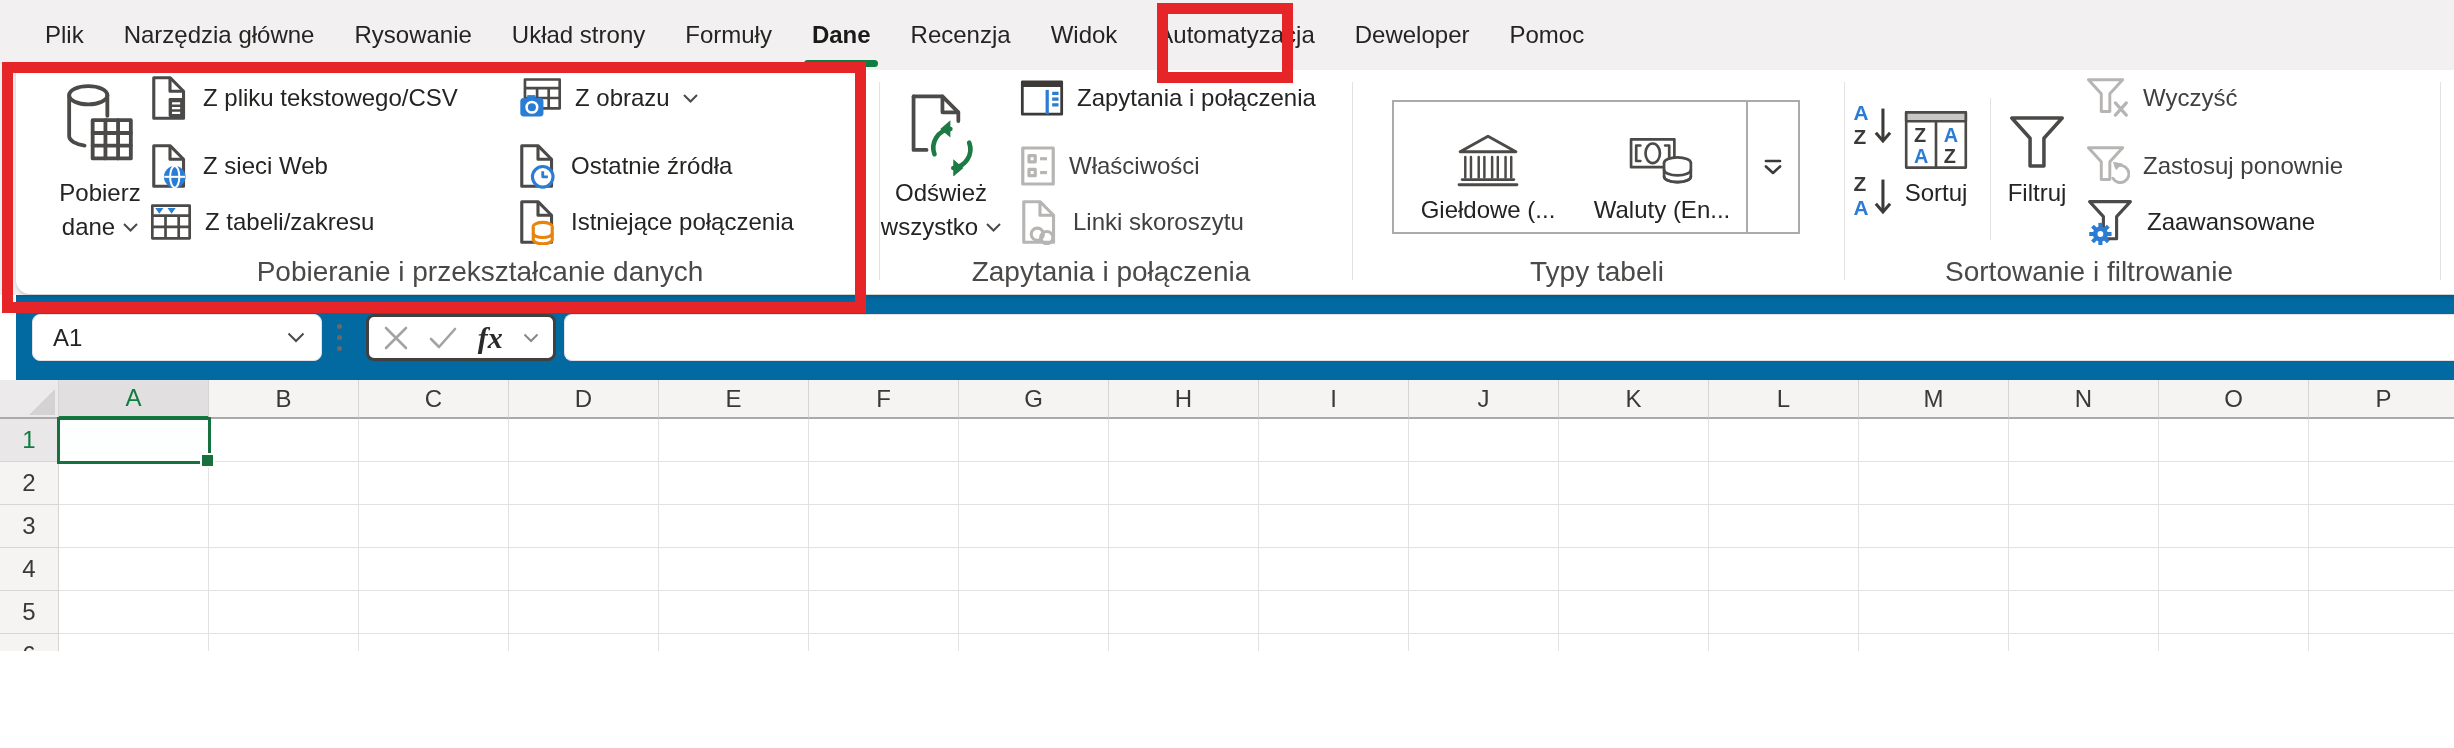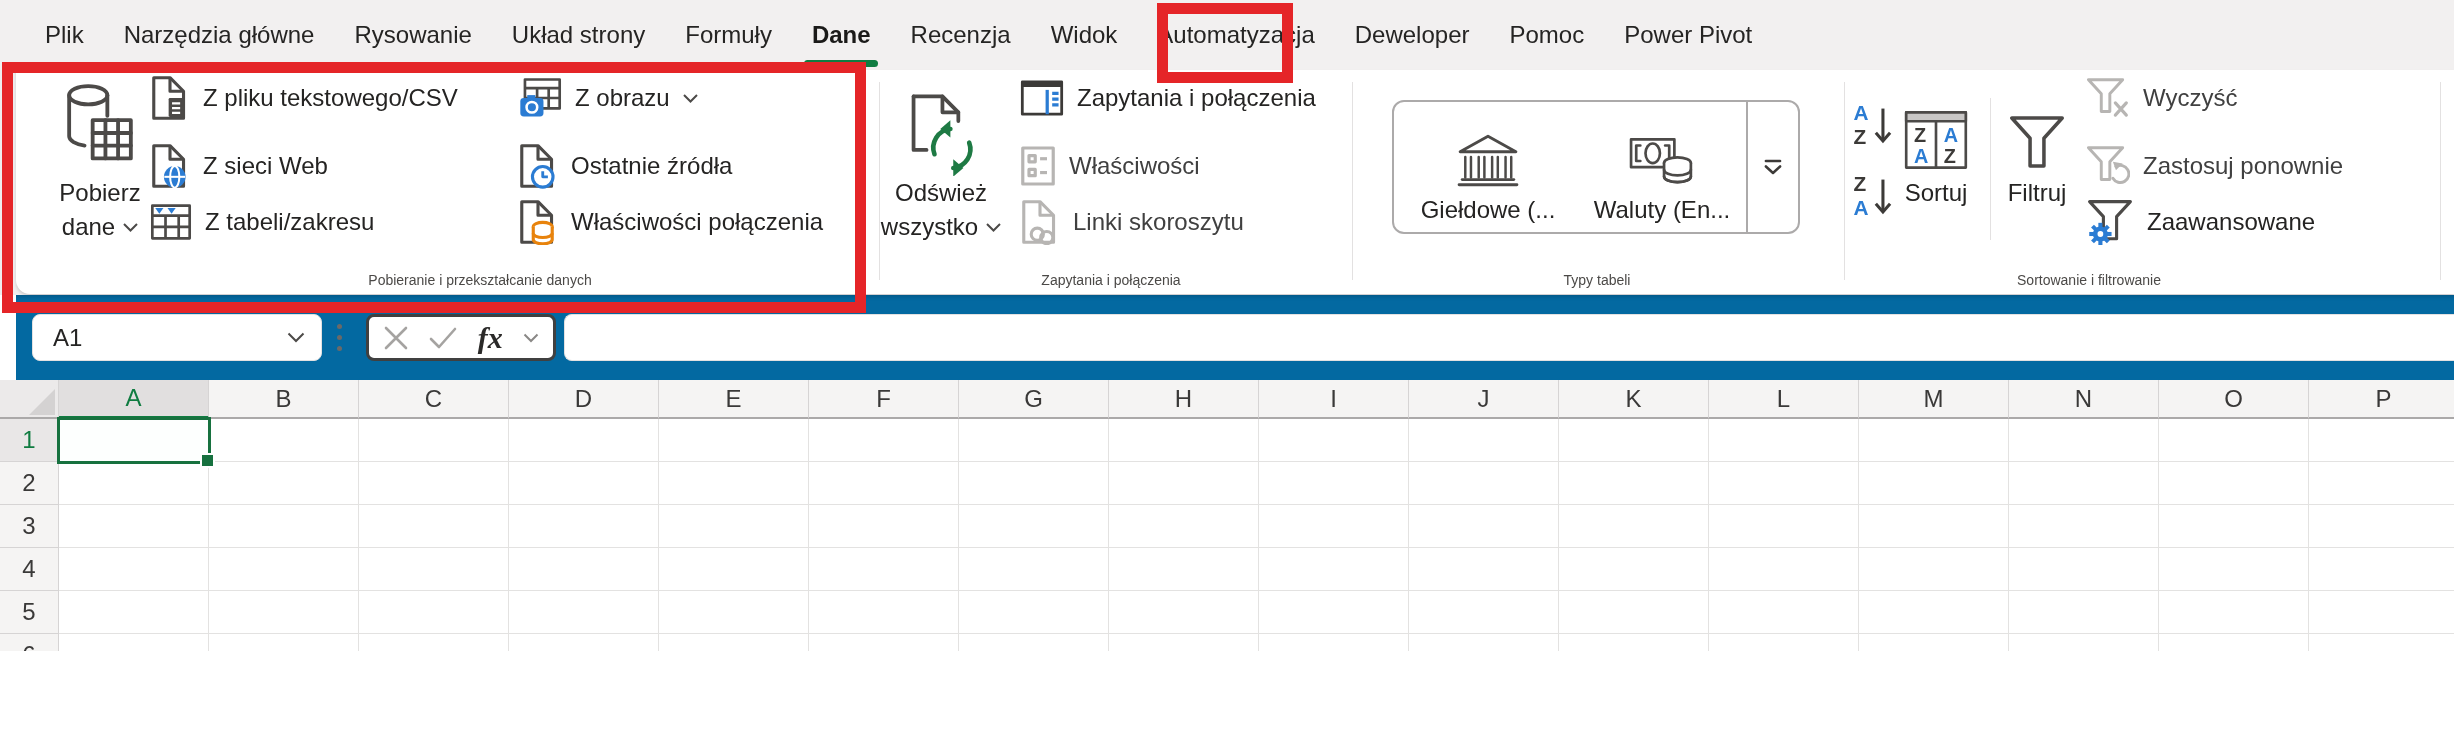--- a/index.html
+++ b/index.html
@@ -11,34 +11,34 @@
     display:flex;align-items:stretch;padding-left:25px;box-sizing:border-box;}
   .tab{display:flex;align-items:center;padding:0 20px;font-size:24px;color:#252423;position:relative;cursor:default;}
   .tab.active{font-weight:bold;color:#1b1a19;}
   .tab .underline{position:absolute;left:50%;transform:translateX(-50%);bottom:3px;width:74px;height:7px;border-radius:4px;background:#107C41;}
 
   
   .ribbon-zone{position:absolute;left:0;top:70px;width:100%;height:225px;background:#efedee;}
   .ribbon-card{position:absolute;left:16px;top:0;right:0;height:224px;background:#ffffff;
     border-radius:0 0 0 14px;box-shadow:0 2px 3px rgba(0,0,0,.14);}
   .vsep{position:absolute;top:12px;height:198px;width:1px;background:#e3e1e1;}
-  .group-label{position:absolute;bottom:7px;font-size:14px;color:#4b4947;text-align:center;white-space:nowrap;}
+  .group-label{position:absolute;bottom:7px;font-size:28px;color:#4b4947;text-align:center;white-space:nowrap;}
 
   .sbtn{position:absolute;height:48px;display:flex;align-items:center;gap:13px;font-size:24px;color:#252423;white-space:nowrap;cursor:default;}
   .sbtn.disabled{color:#404040;}
   .r1{top:4px}.r2{top:72px}.r3{top:128px}
   .bbtn{position:absolute;top:6px;width:150px;display:flex;flex-direction:column;align-items:center;cursor:default;}
   .bbtn .bicon{height:100px;display:flex;align-items:flex-end;justify-content:center;}
   .bl{font-size:24px;line-height:34px;color:#252423;display:flex;align-items:center;gap:8px;white-space:nowrap;}
   .ic{display:inline-flex;align-items:center;justify-content:center;}
   .ic svg{display:block;}
 
   
   .gallery{position:absolute;left:1392px;top:30px;width:408px;height:134px;border:2px solid #acaaaa;
-    border-radius:12px;background:#fff;box-sizing:border-box;}
+    border-radius:0;background:#fff;box-sizing:border-box;}
   .gitem{position:absolute;top:10px;height:112px;display:flex;flex-direction:column;align-items:center;justify-content:flex-end;gap:8px;cursor:default;}
   .gitem .glabel{font-size:24px;color:#252423;white-space:nowrap;}
   .gmore{position:absolute;right:0;top:0;bottom:0;width:50px;border-left:2px solid #acaaaa;
     display:flex;align-items:center;justify-content:center;cursor:default;}
 
   .minidivider{position:absolute;left:1990px;top:28px;height:142px;width:1px;background:#e3e1e1;}
 
   
   .fstrip{position:absolute;left:16px;top:295px;width:100%;height:85px;background:#0369a1;
     box-shadow:inset 0 5px 5px -4px rgba(0,0,0,.22);}
@@ -112,23 +112,20 @@
       </div>
       <div class="tab">
         <span>Automatyzacja</span>
       </div>
       <div class="tab">
         <span>Deweloper</span>
       </div>
       <div class="tab">
         <span>Pomoc</span>
       </div>
-      <div class="tab">
-        <span>Power Pivot</span>
-      </div>
     </div>
 
   <div class="ribbon-zone">
     <div class="ribbon-card"></div>
 
     <div>
       <div class="bbtn" style="left:25px;">
         <span class="bicon ic">
           <svg width="72" height="94" viewBox="0 0 48 64" fill="none" stroke="#4c4a48" stroke-width="2.6" stroke-linejoin="round" stroke-linecap="round">
             <ellipse cx="16" cy="9" rx="13" ry="6.2" fill="#fff"></ellipse>
@@ -221,21 +218,21 @@
       <div class="sbtn r3" style="left:518px;">
         <span class="ic">
           <svg width="40" height="46" viewBox="0 0 28 34" fill="none" stroke="#4c4a48" stroke-width="2.3" stroke-linejoin="round">
             <path d="M2 2 h12 l10 10 v20 h-22 z" fill="#fff"></path>
               <path d="M14 2 v10 h10"></path>
             <ellipse cx="17.5" cy="20.5" rx="7" ry="3.2" fill="#fff" stroke="#E8830C" stroke-width="2.3"></ellipse>
             <path d="M10.5 20.5 v9.5 a7 3.2 0 0 0 14 0 v-9.5" fill="#fff" stroke="#E8830C" stroke-width="2.3"></path>
             <path d="M10.5 25.3 a7 3.2 0 0 0 14 0" fill="none" stroke="#E8830C" stroke-width="2.3"></path>
           </svg>
         </span>
-        <span class="lbl">Właściwości połączenia</span>
+        <span class="lbl">Istniejące połączenia</span>
       </div>
 
       <div class="group-label" style="left:20px;width:920px;">Pobieranie i przekształcanie danych</div>
     </div>
 
     <div class="vsep" style="left:879px;"></div>
 
     <div>
       <div class="bbtn" style="left:866px;">
         <span class="bicon ic">

